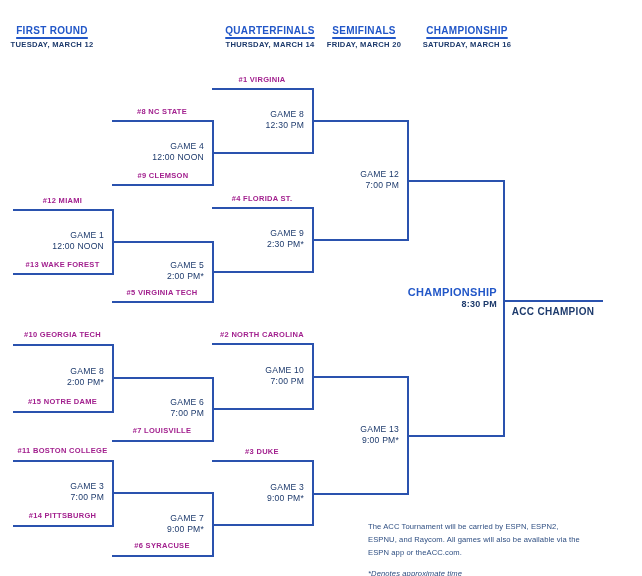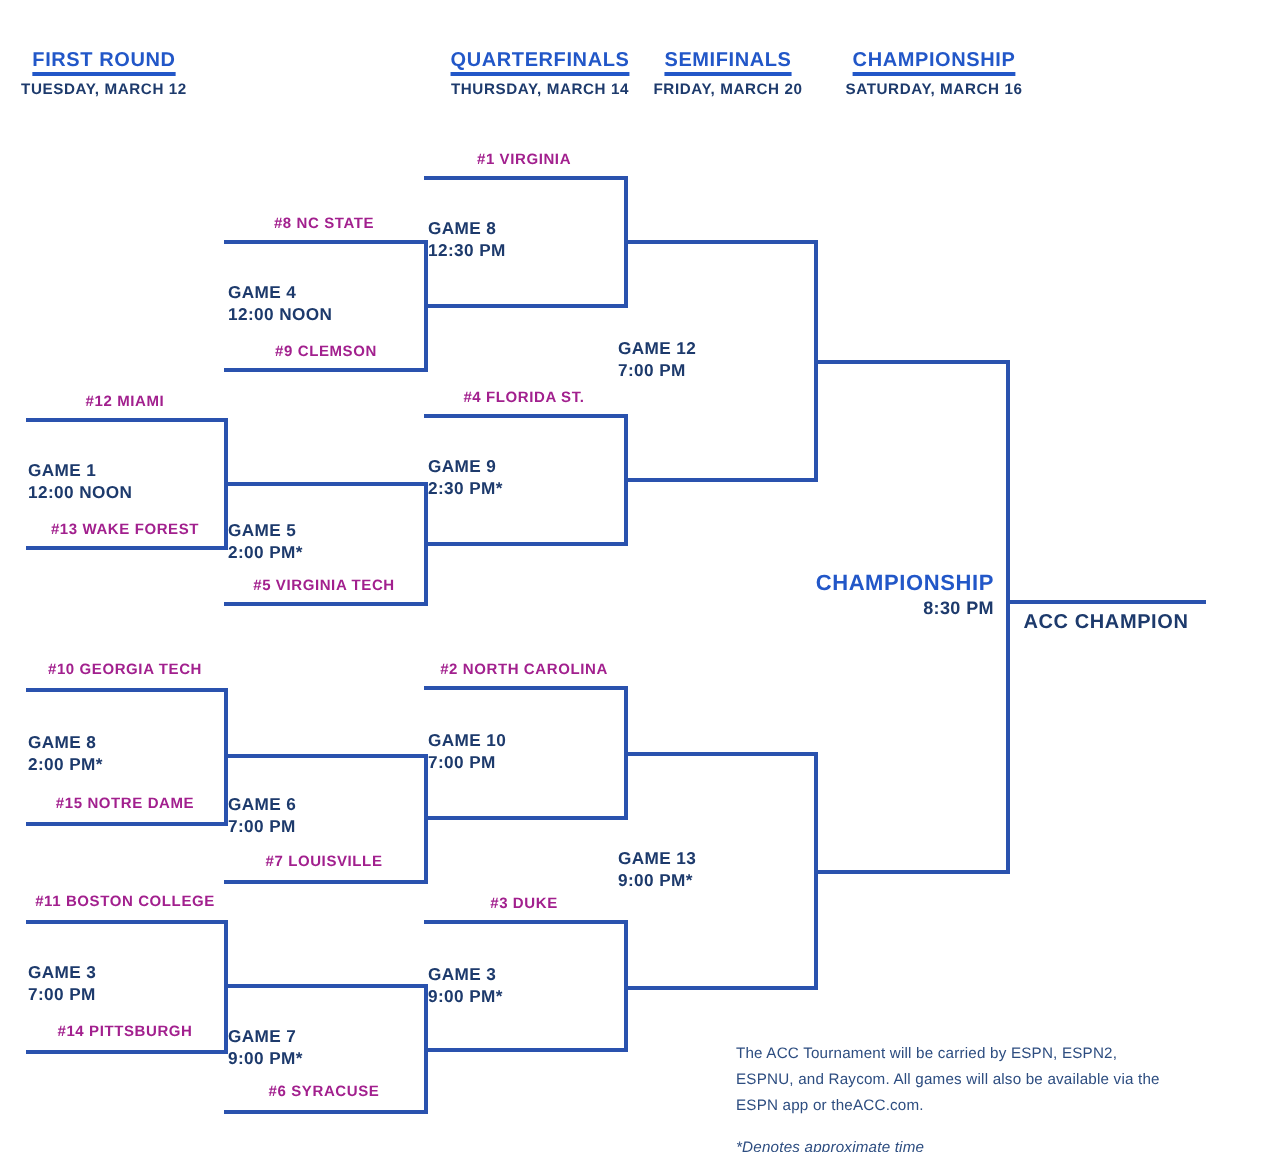--- a/index.html
+++ b/index.html
@@ -24,21 +24,21 @@
   .coldate{font-size:7.6px;font-weight:bold;color:var(--navy);letter-spacing:.3px;margin-top:4px;}
   
   .ln{position:absolute;height:2px;background:var(--line);}
   .lnv{position:absolute;width:2px;background:var(--line);}
   
   .team{
     position:absolute;text-align:center;font-size:7.5px;font-weight:bold;
     color:var(--magenta);letter-spacing:.3px;white-space:nowrap;
   }
   
-  .game{position:absolute;width:90px;text-align:left;color:var(--navy);font-weight:bold;}
+  .game{position:absolute;width:90px;text-align:right;color:var(--navy);}
   .game div{font-size:8.6px;line-height:11px;letter-spacing:.2px;white-space:nowrap;}
   
   .finalblock{position:absolute;left:355px;top:272px;width:142px;text-align:right;}
   .finaltitle{font-size:11px;font-weight:bold;color:var(--title);letter-spacing:.3px;line-height:12px;}
   .finaltime{font-size:9px;font-weight:bold;color:var(--navy);letter-spacing:.2px;line-height:11px;margin-top:1px;}
   .champ{
     position:absolute;left:503px;top:292px;width:100px;text-align:center;
     font-size:10px;font-weight:bold;color:var(--navy);letter-spacing:.3px;white-space:nowrap;
   }
   

